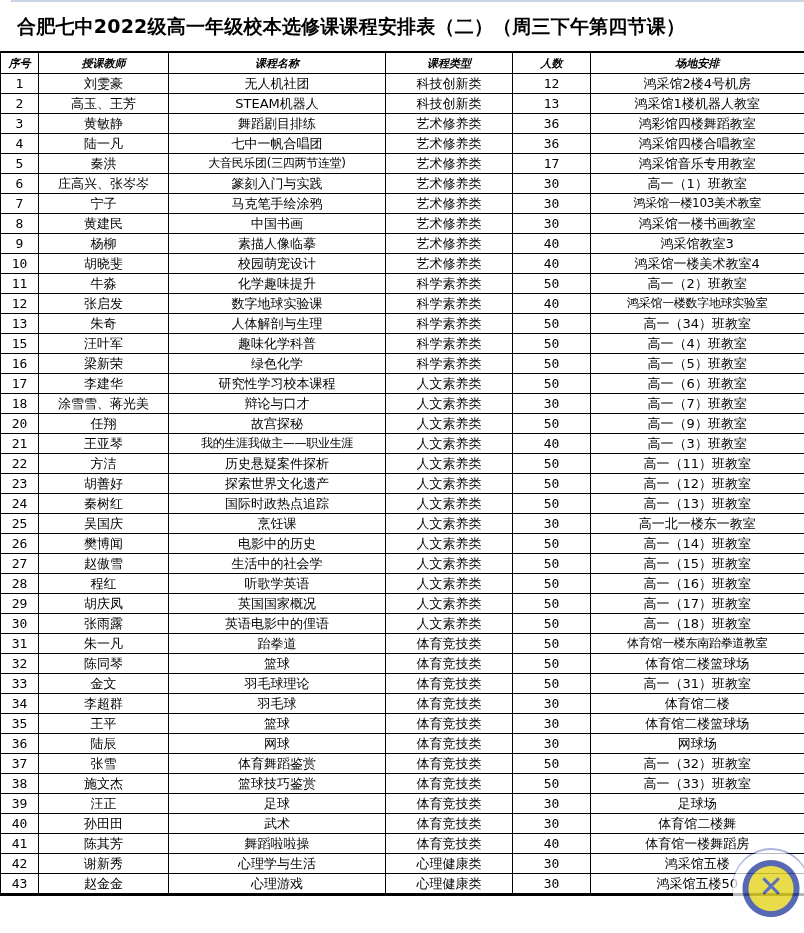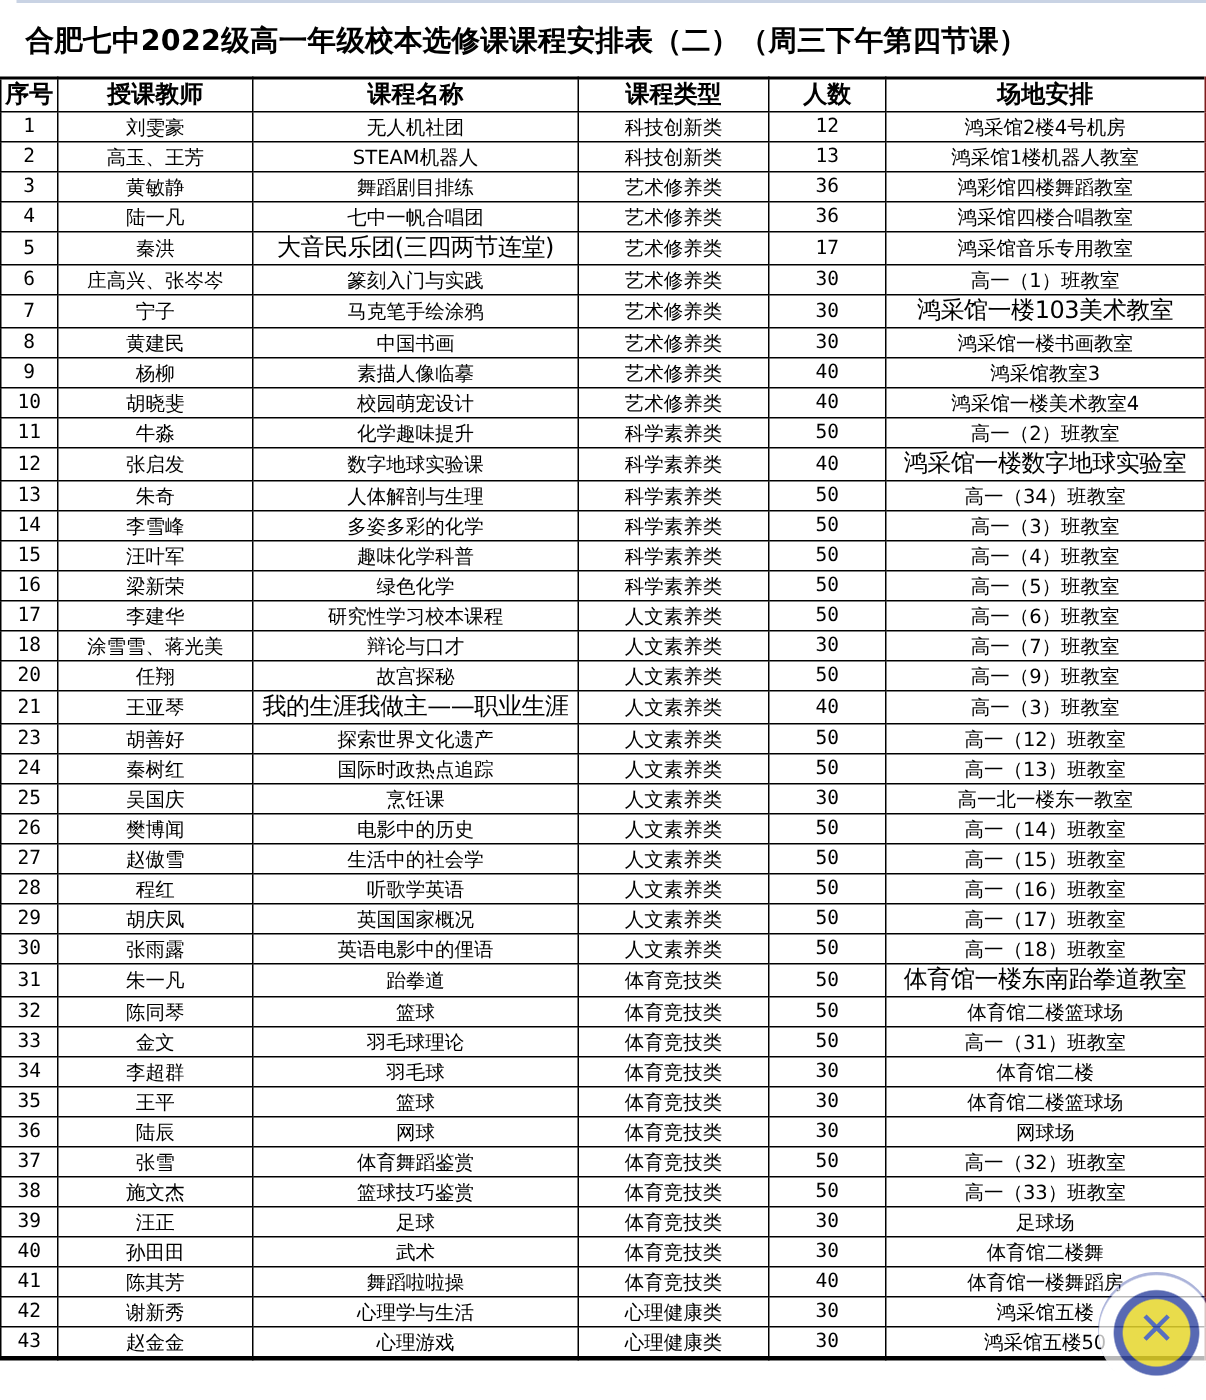--- a/index.html
+++ b/index.html
@@ -14,26 +14,26 @@
   }
   table.sched {
     position: absolute; left: 0; top: 51px; width: 804px;
     border-collapse: collapse; table-layout: fixed;
     border-top: 2px solid #000; border-bottom: 3px solid #000;
   }
   table.sched th, table.sched td {
     border: 1px solid #000; padding: 0; text-align: center; overflow: hidden; white-space: nowrap;
     font-family: "DejaVu Sans", sans-serif; color: #000;
   }
-  table.sched th { height: 20px; font-size: 16px; font-weight: bold; }
+  table.sched th { height: 20px; font-size: 11px; font-weight: bold; font-style: italic; }
   table.sched td { height: 19px; font-size: 13px; font-weight: normal; }
   table.sched td.num, table.sched td.cnt { font-family: "DejaVu Sans Mono", monospace; font-size: 13px; }
   table.sched td.venue { font-size: 13px; }
-  table.sched td.course.small, table.sched td.venue.small { font-size: 16px; letter-spacing: -0.3px; }
-  table.sched tr td:last-child, table.sched tr th:last-child { border-right: 4px solid #7f1d1d; }
+  table.sched td.course.small, table.sched td.venue.small { font-size: 12px; letter-spacing: -0.3px; }
+  table.sched tr td:last-child, table.sched tr th:last-child { border-right: 2px solid #7f1d1d; }
   .logo {
     position: absolute; left: 732px; top: 848px; width: 78px; height: 78px; border-radius: 50%;
     background: radial-gradient(circle at 50% 52%, #e6d62c 0 22px, #3b4fa6 23px 28px, rgba(255,255,255,0.85) 29px 38px, rgba(40,60,160,0.45) 39px);
     opacity: 0.85;
   }
   .logo-x {
     position: absolute; left: 0; top: 0; width: 78px; height: 78px; line-height: 78px; text-align: center;
     font-family: "DejaVu Sans", sans-serif; font-size: 30px; font-weight: bold; color: #3a56b5;
   }
 </style>
@@ -162,28 +162,20 @@
       </tr>
       <tr>
         <td class="num">13</td>
         <td class="teacher">朱奇</td>
         <td class="course">人体解剖与生理</td>
         <td class="type">科学素养类</td>
         <td class="cnt">50</td>
         <td class="venue">高一（34）班教室</td>
       </tr>
       <tr>
-        <td class="num">14</td>
-        <td class="teacher">李雪峰</td>
-        <td class="course">多姿多彩的化学</td>
-        <td class="type">科学素养类</td>
-        <td class="cnt">50</td>
-        <td class="venue">高一（3）班教室</td>
-      </tr>
-      <tr>
         <td class="num">15</td>
         <td class="teacher">汪叶军</td>
         <td class="course">趣味化学科普</td>
         <td class="type">科学素养类</td>
         <td class="cnt">50</td>
         <td class="venue">高一（4）班教室</td>
       </tr>
       <tr>
         <td class="num">16</td>
         <td class="teacher">梁新荣</td>
@@ -216,20 +208,28 @@
         <td class="cnt">50</td>
         <td class="venue">高一（9）班教室</td>
       </tr>
       <tr>
         <td class="num">21</td>
         <td class="teacher">王亚琴</td>
         <td class="course small">我的生涯我做主——职业生涯</td>
         <td class="type">人文素养类</td>
         <td class="cnt">40</td>
         <td class="venue">高一（3）班教室</td>
+      </tr>
+      <tr>
+        <td class="num">22</td>
+        <td class="teacher">方洁</td>
+        <td class="course">历史悬疑案件探析</td>
+        <td class="type">人文素养类</td>
+        <td class="cnt">50</td>
+        <td class="venue">高一（11）班教室</td>
       </tr>
       <tr>
         <td class="num">23</td>
         <td class="teacher">胡善好</td>
         <td class="course">探索世界文化遗产</td>
         <td class="type">人文素养类</td>
         <td class="cnt">50</td>
         <td class="venue">高一（12）班教室</td>
       </tr>
       <tr>

